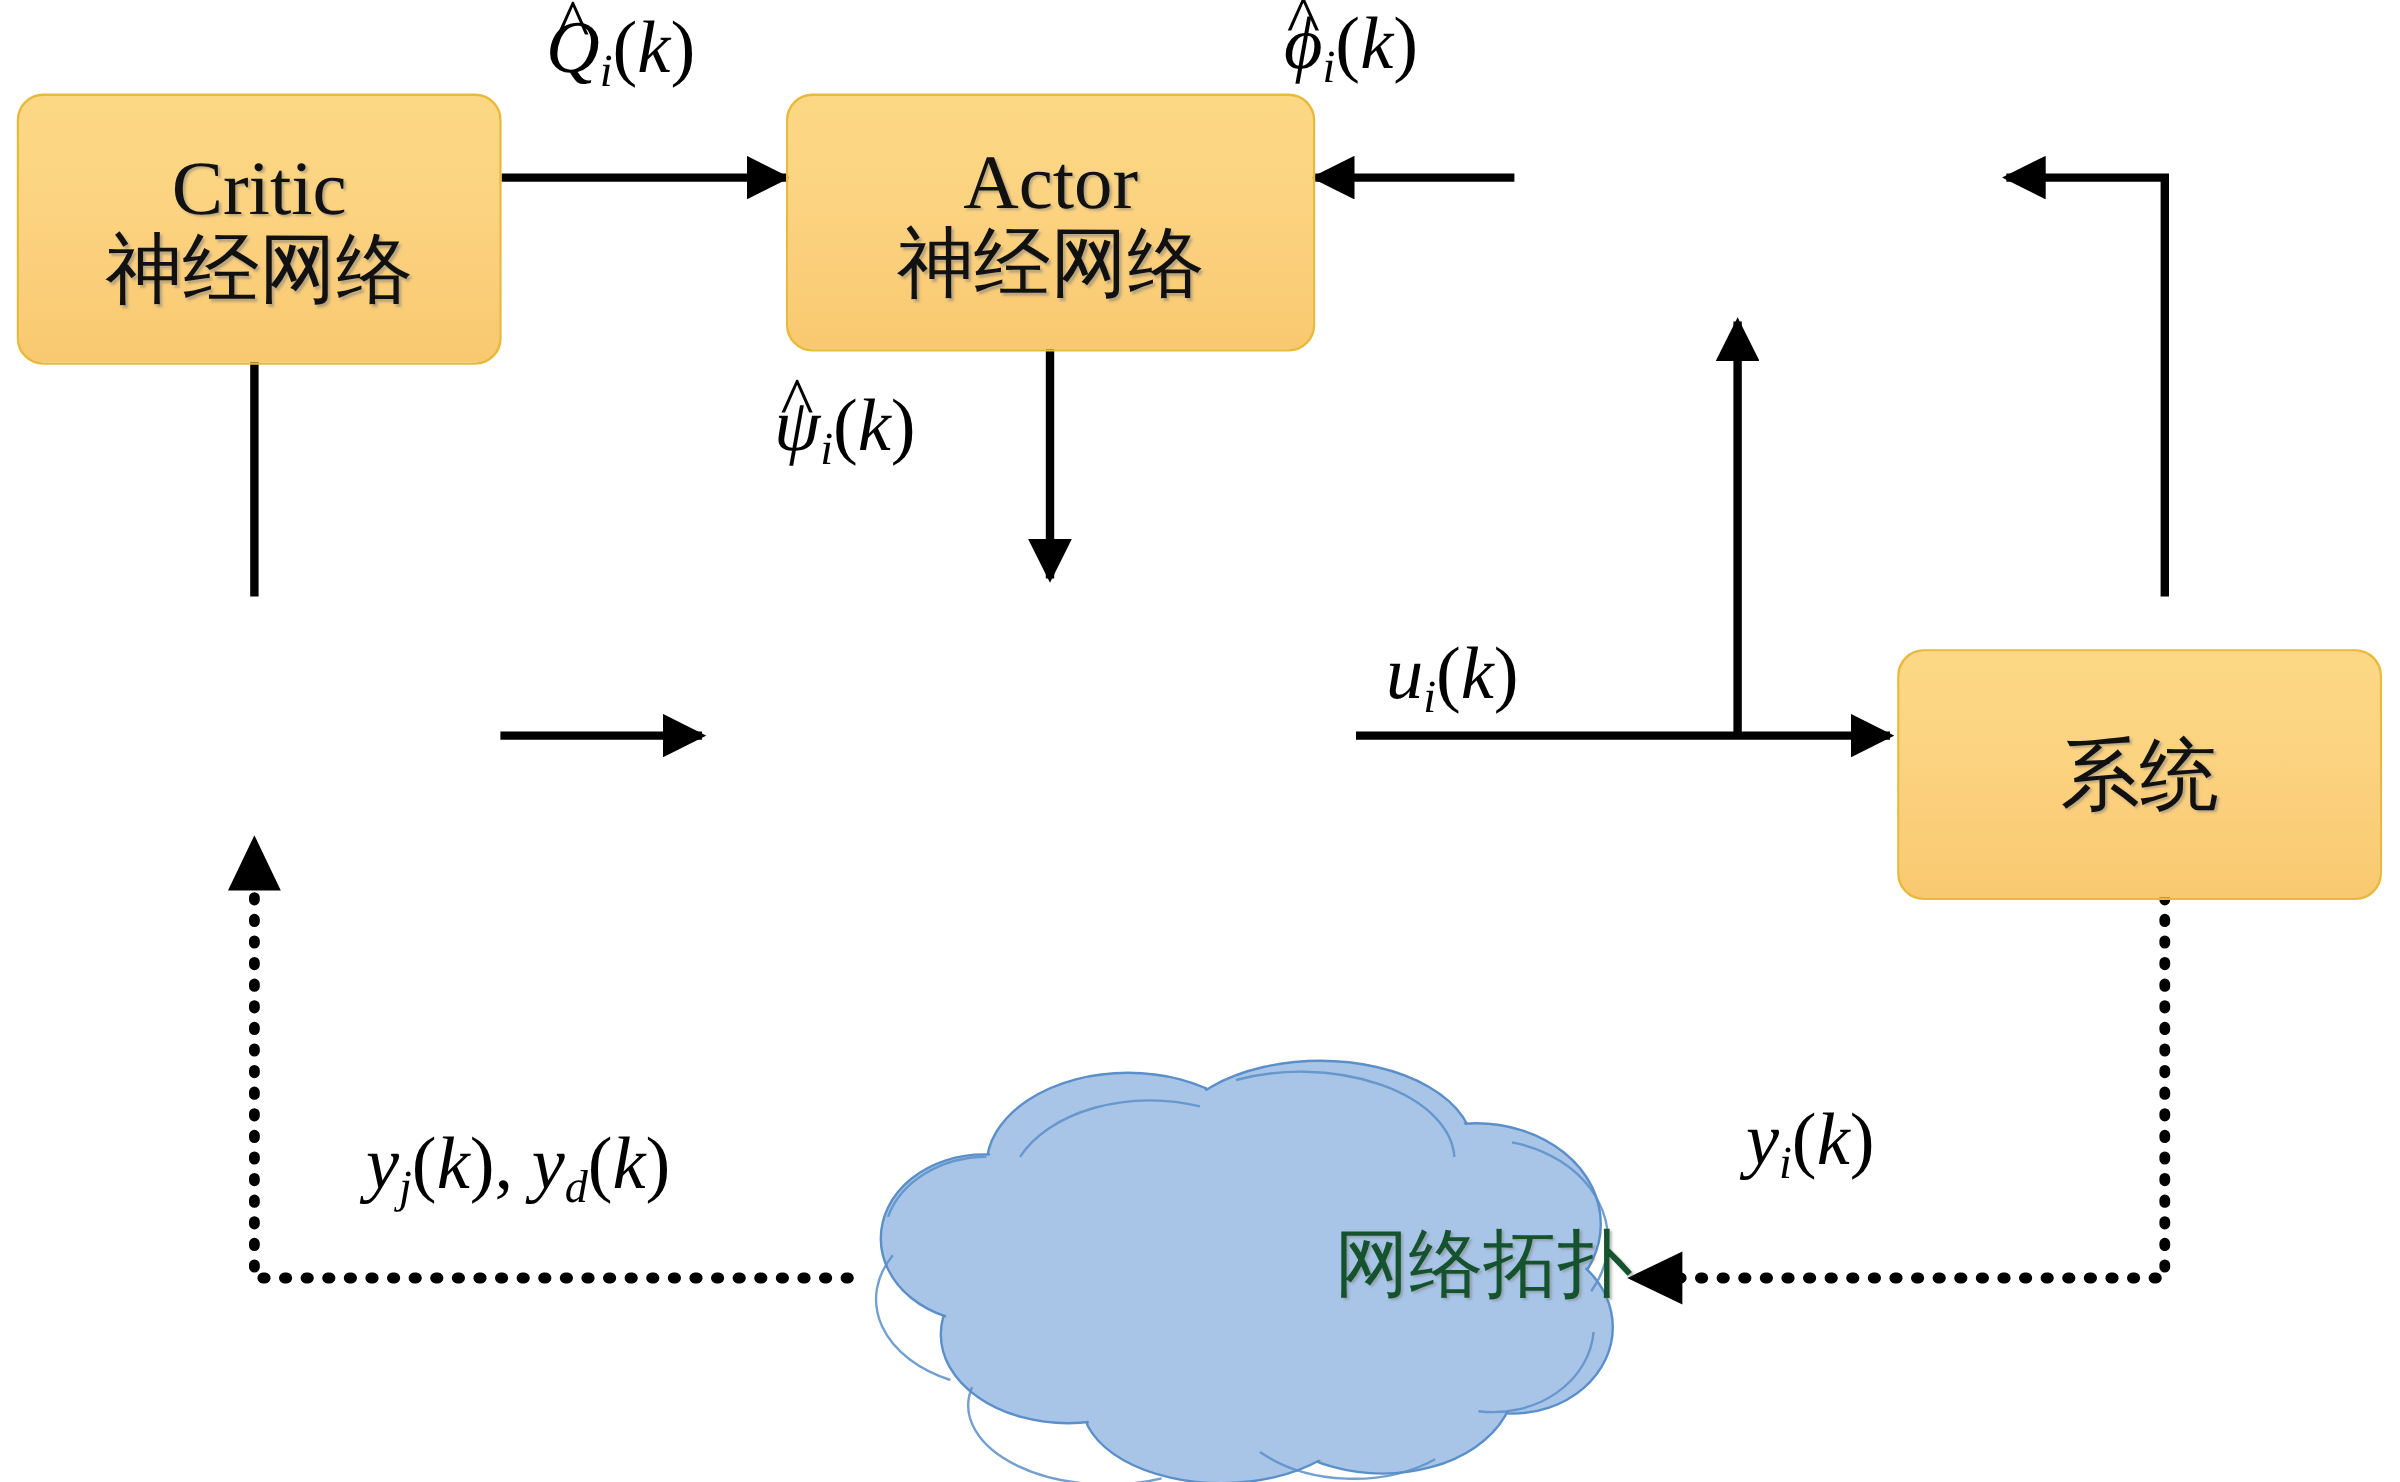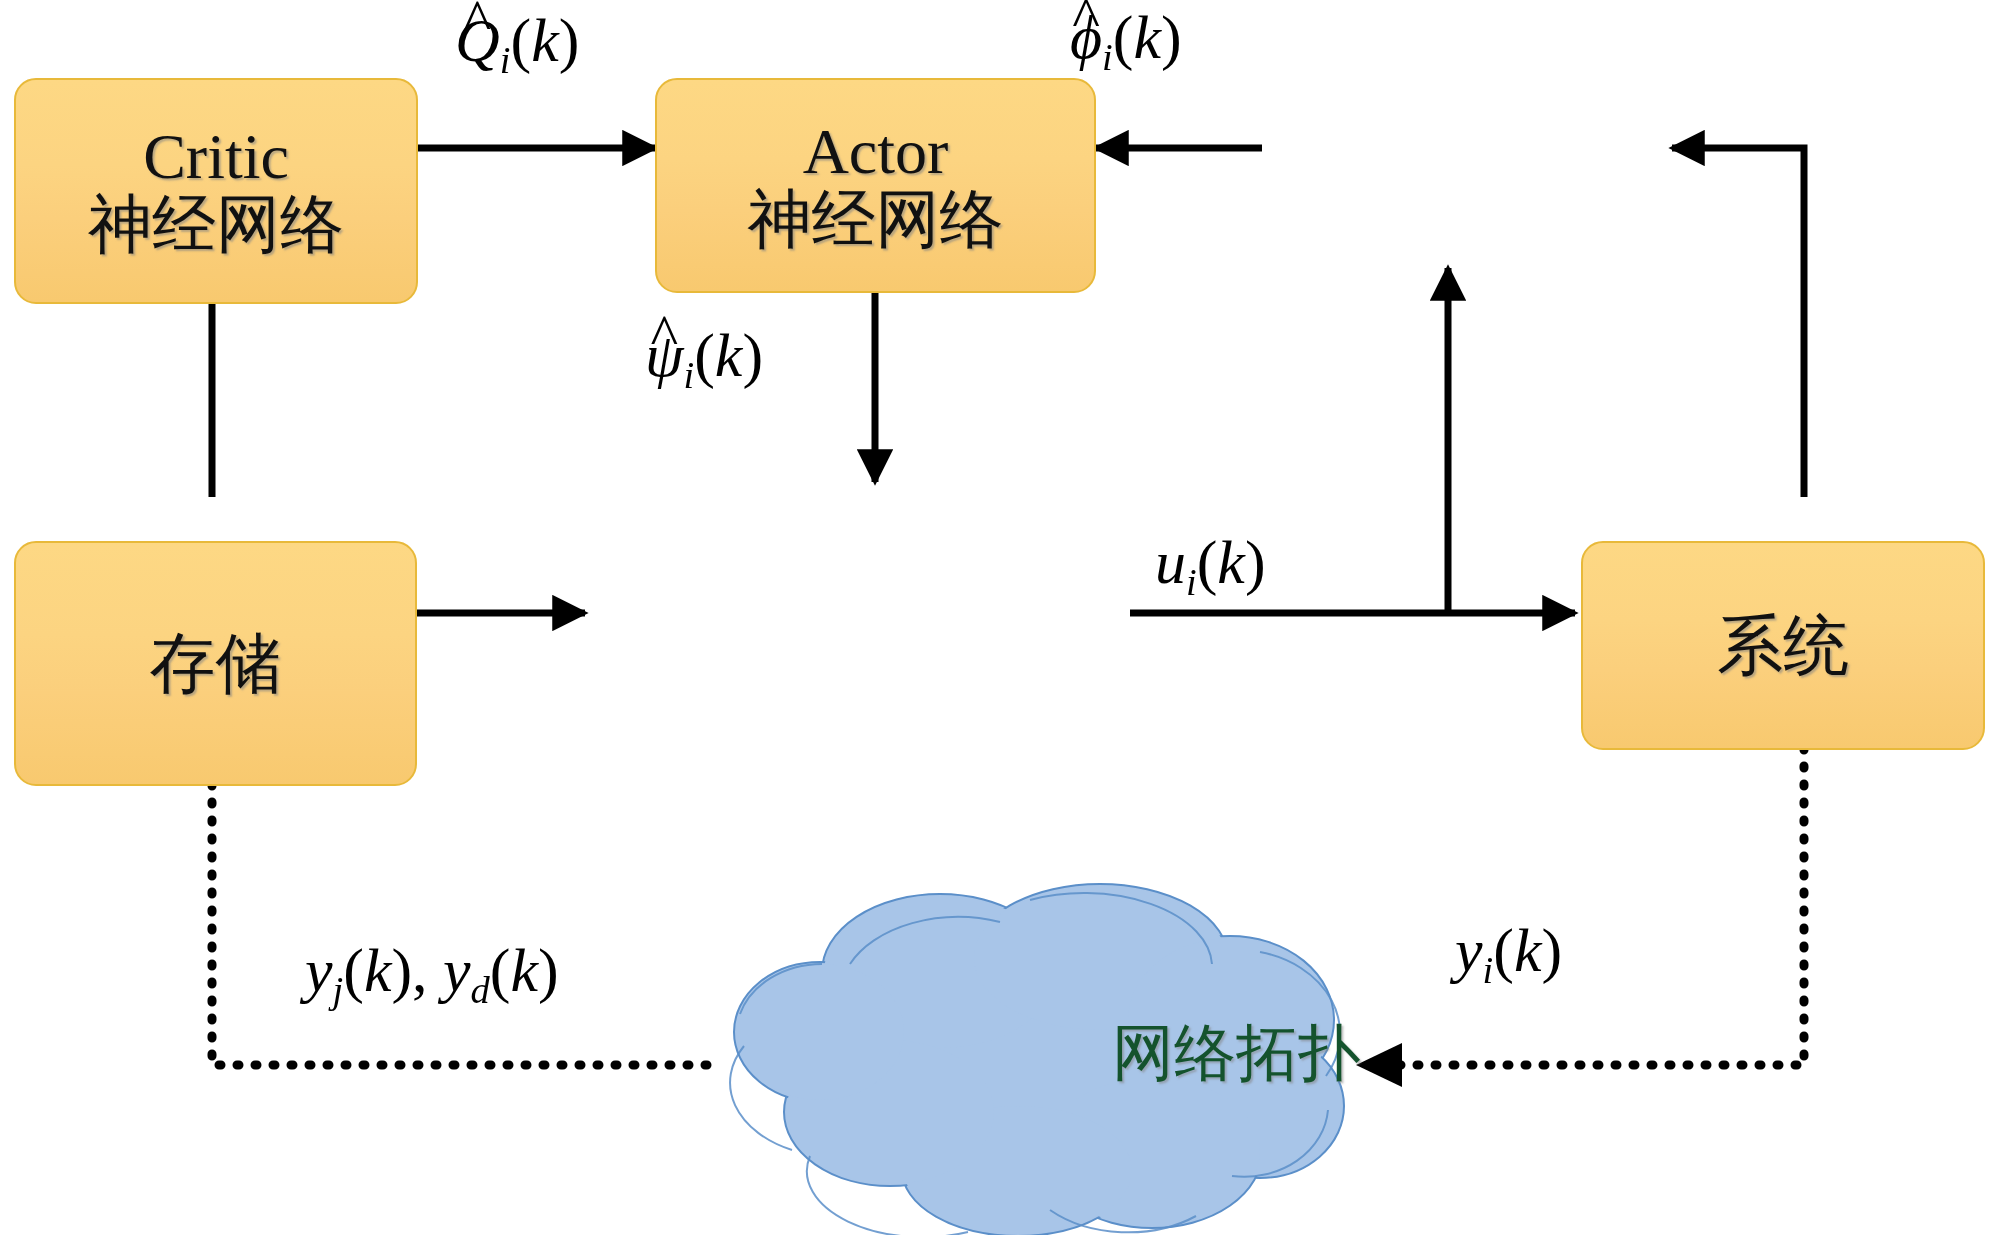--- a/index.html
+++ b/index.html
@@ -79,23 +79,20 @@
     <span class="ln ln-latin">Critic</span>
     <span class="ln">神经网络</span>
   </div>
 
   <div class="box" style="left:655px;top:34px;width:441px;height:215px;font-size:64px;">
     <span class="ln ln-latin">Actor</span>
     <span class="ln">神经网络</span>
   </div>
 
 
-  <div class="box" style="left:14px;top:497px;width:403px;height:245px;font-size:66px;">
-    <span class="ln">存储</span>
-  </div>
 
 
   <div class="box" style="left:1581px;top:497px;width:404px;height:209px;font-size:66px;">
     <span class="ln">系统</span>
   </div>
 
   <div class="cloud" style="left:700px;top:880px;width:660px;height:355px;">
     <svg viewBox="0 0 660 355" width="660" height="355" xmlns="http://www.w3.org/2000/svg">
       <g fill="#a8c5e8" stroke="#5b8fc9" stroke-width="2">
         <ellipse cx="240" cy="92" rx="118" ry="78"></ellipse>

